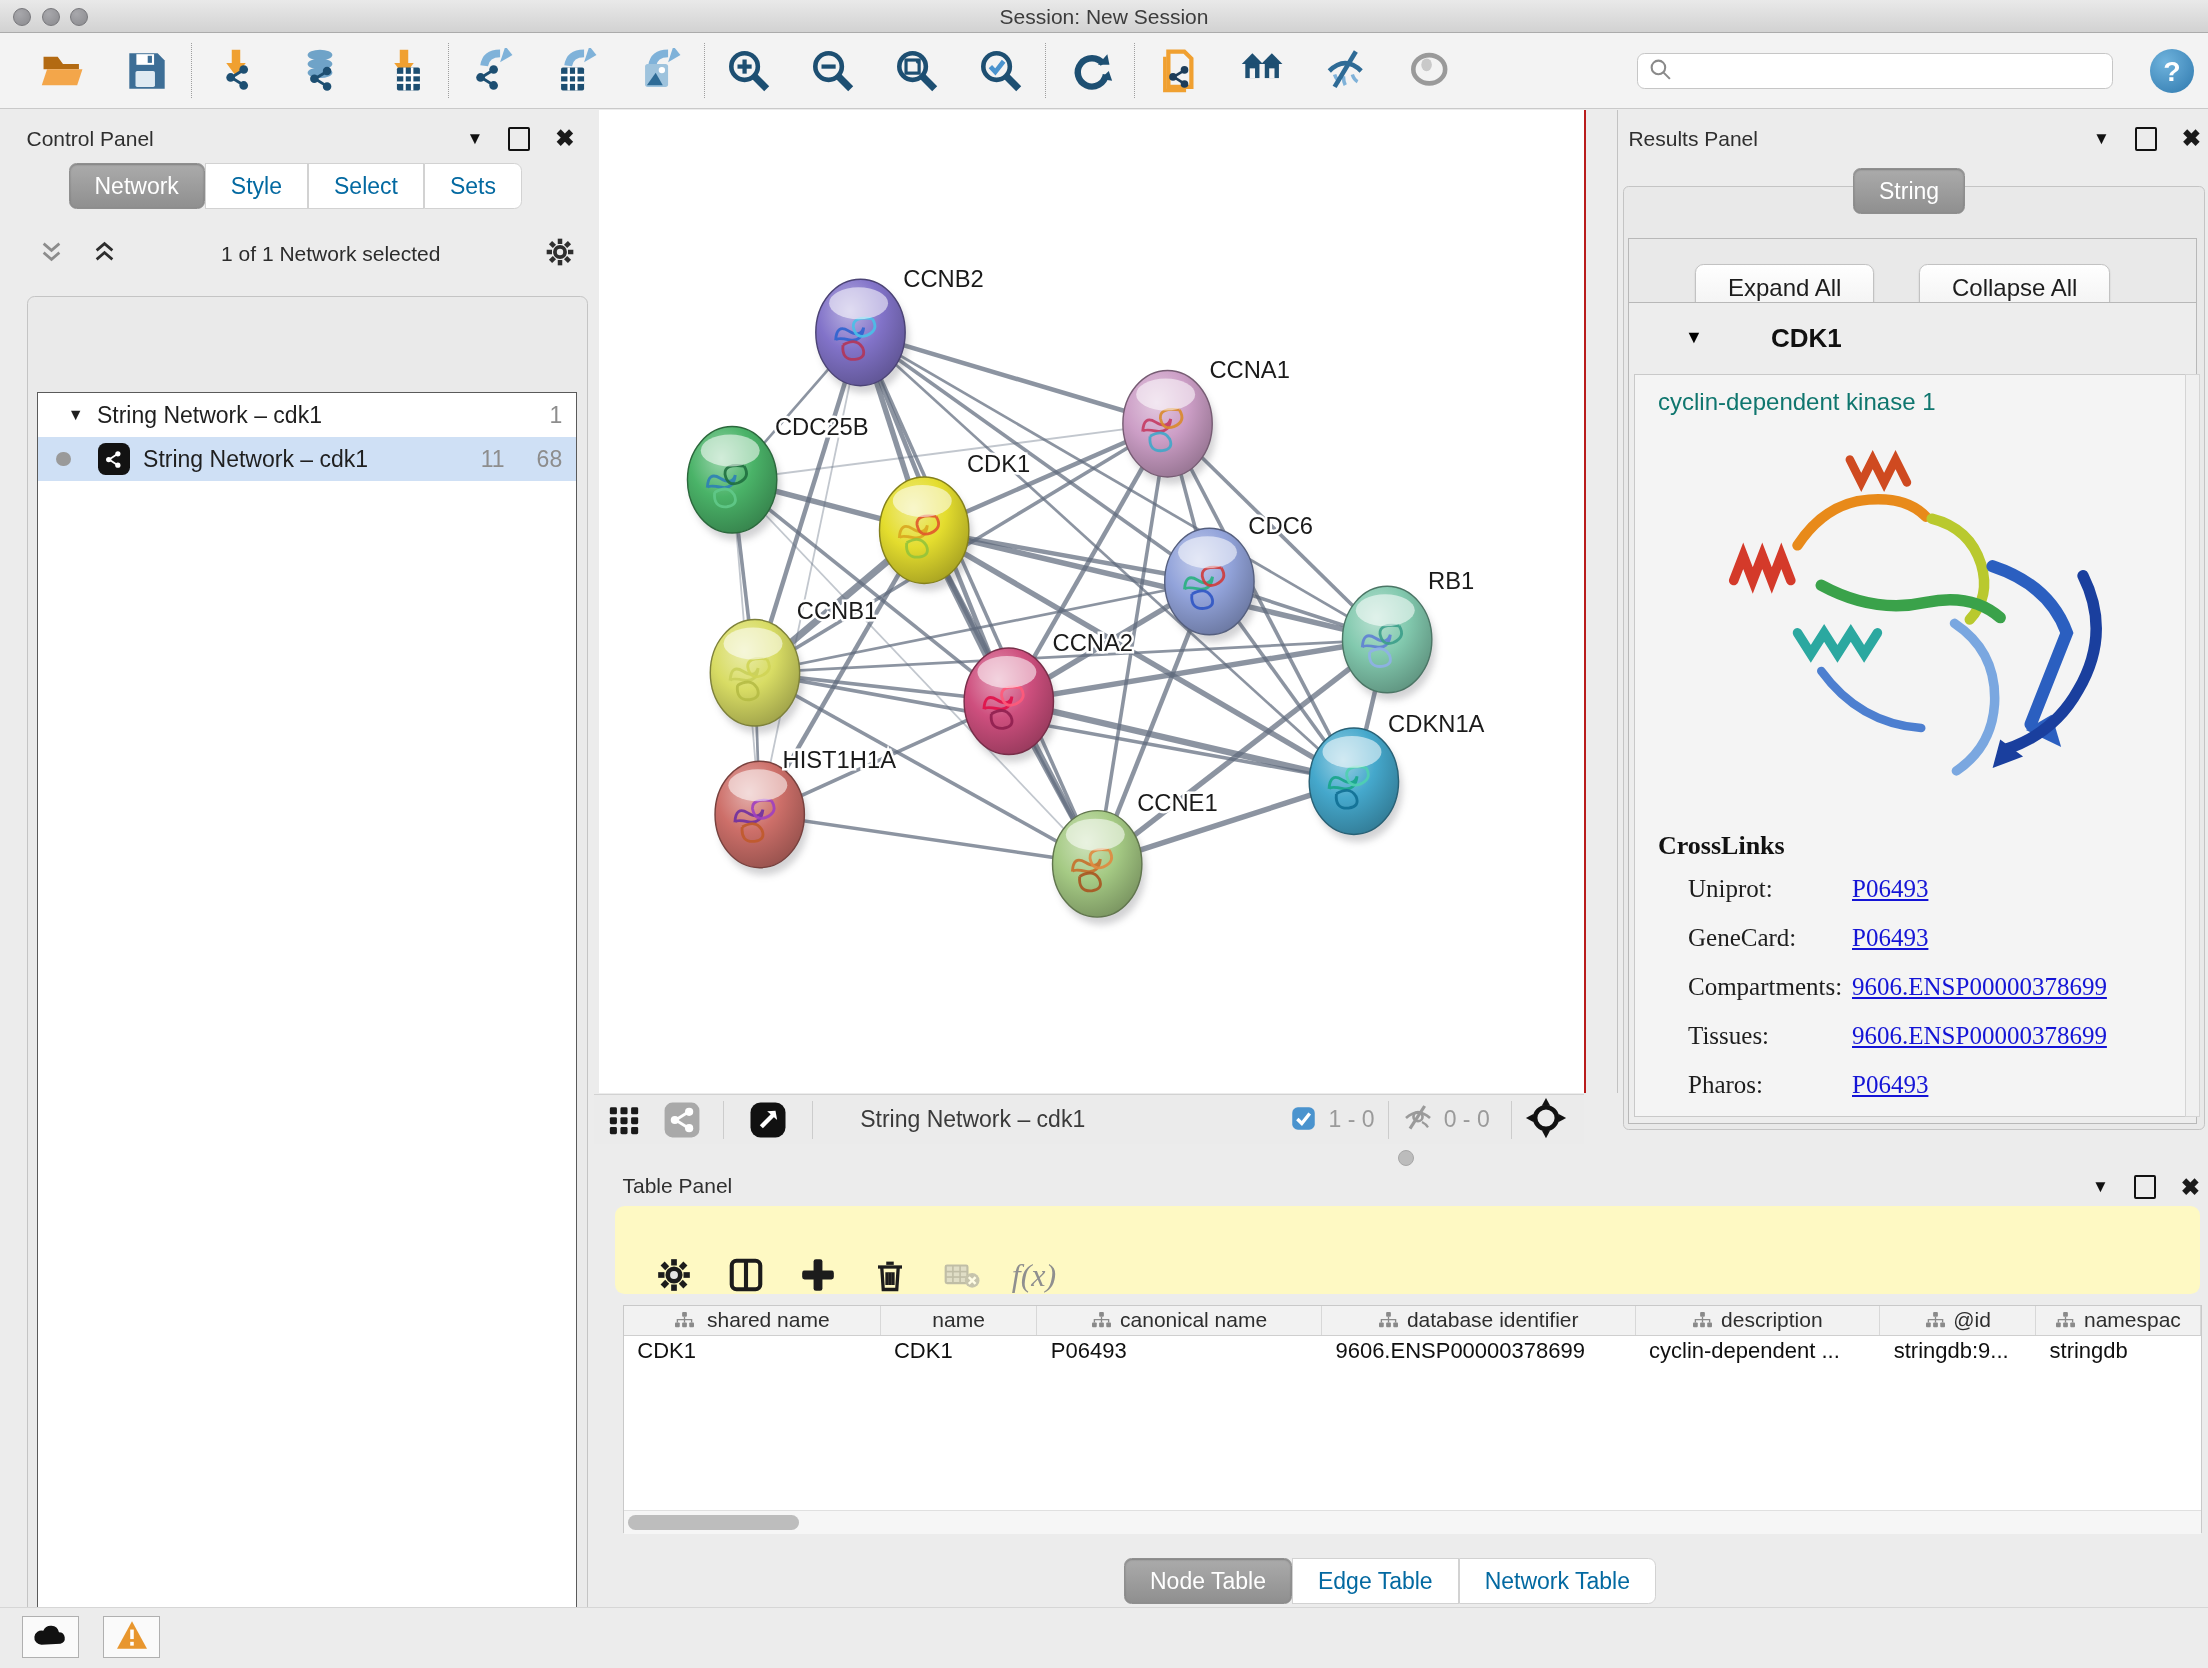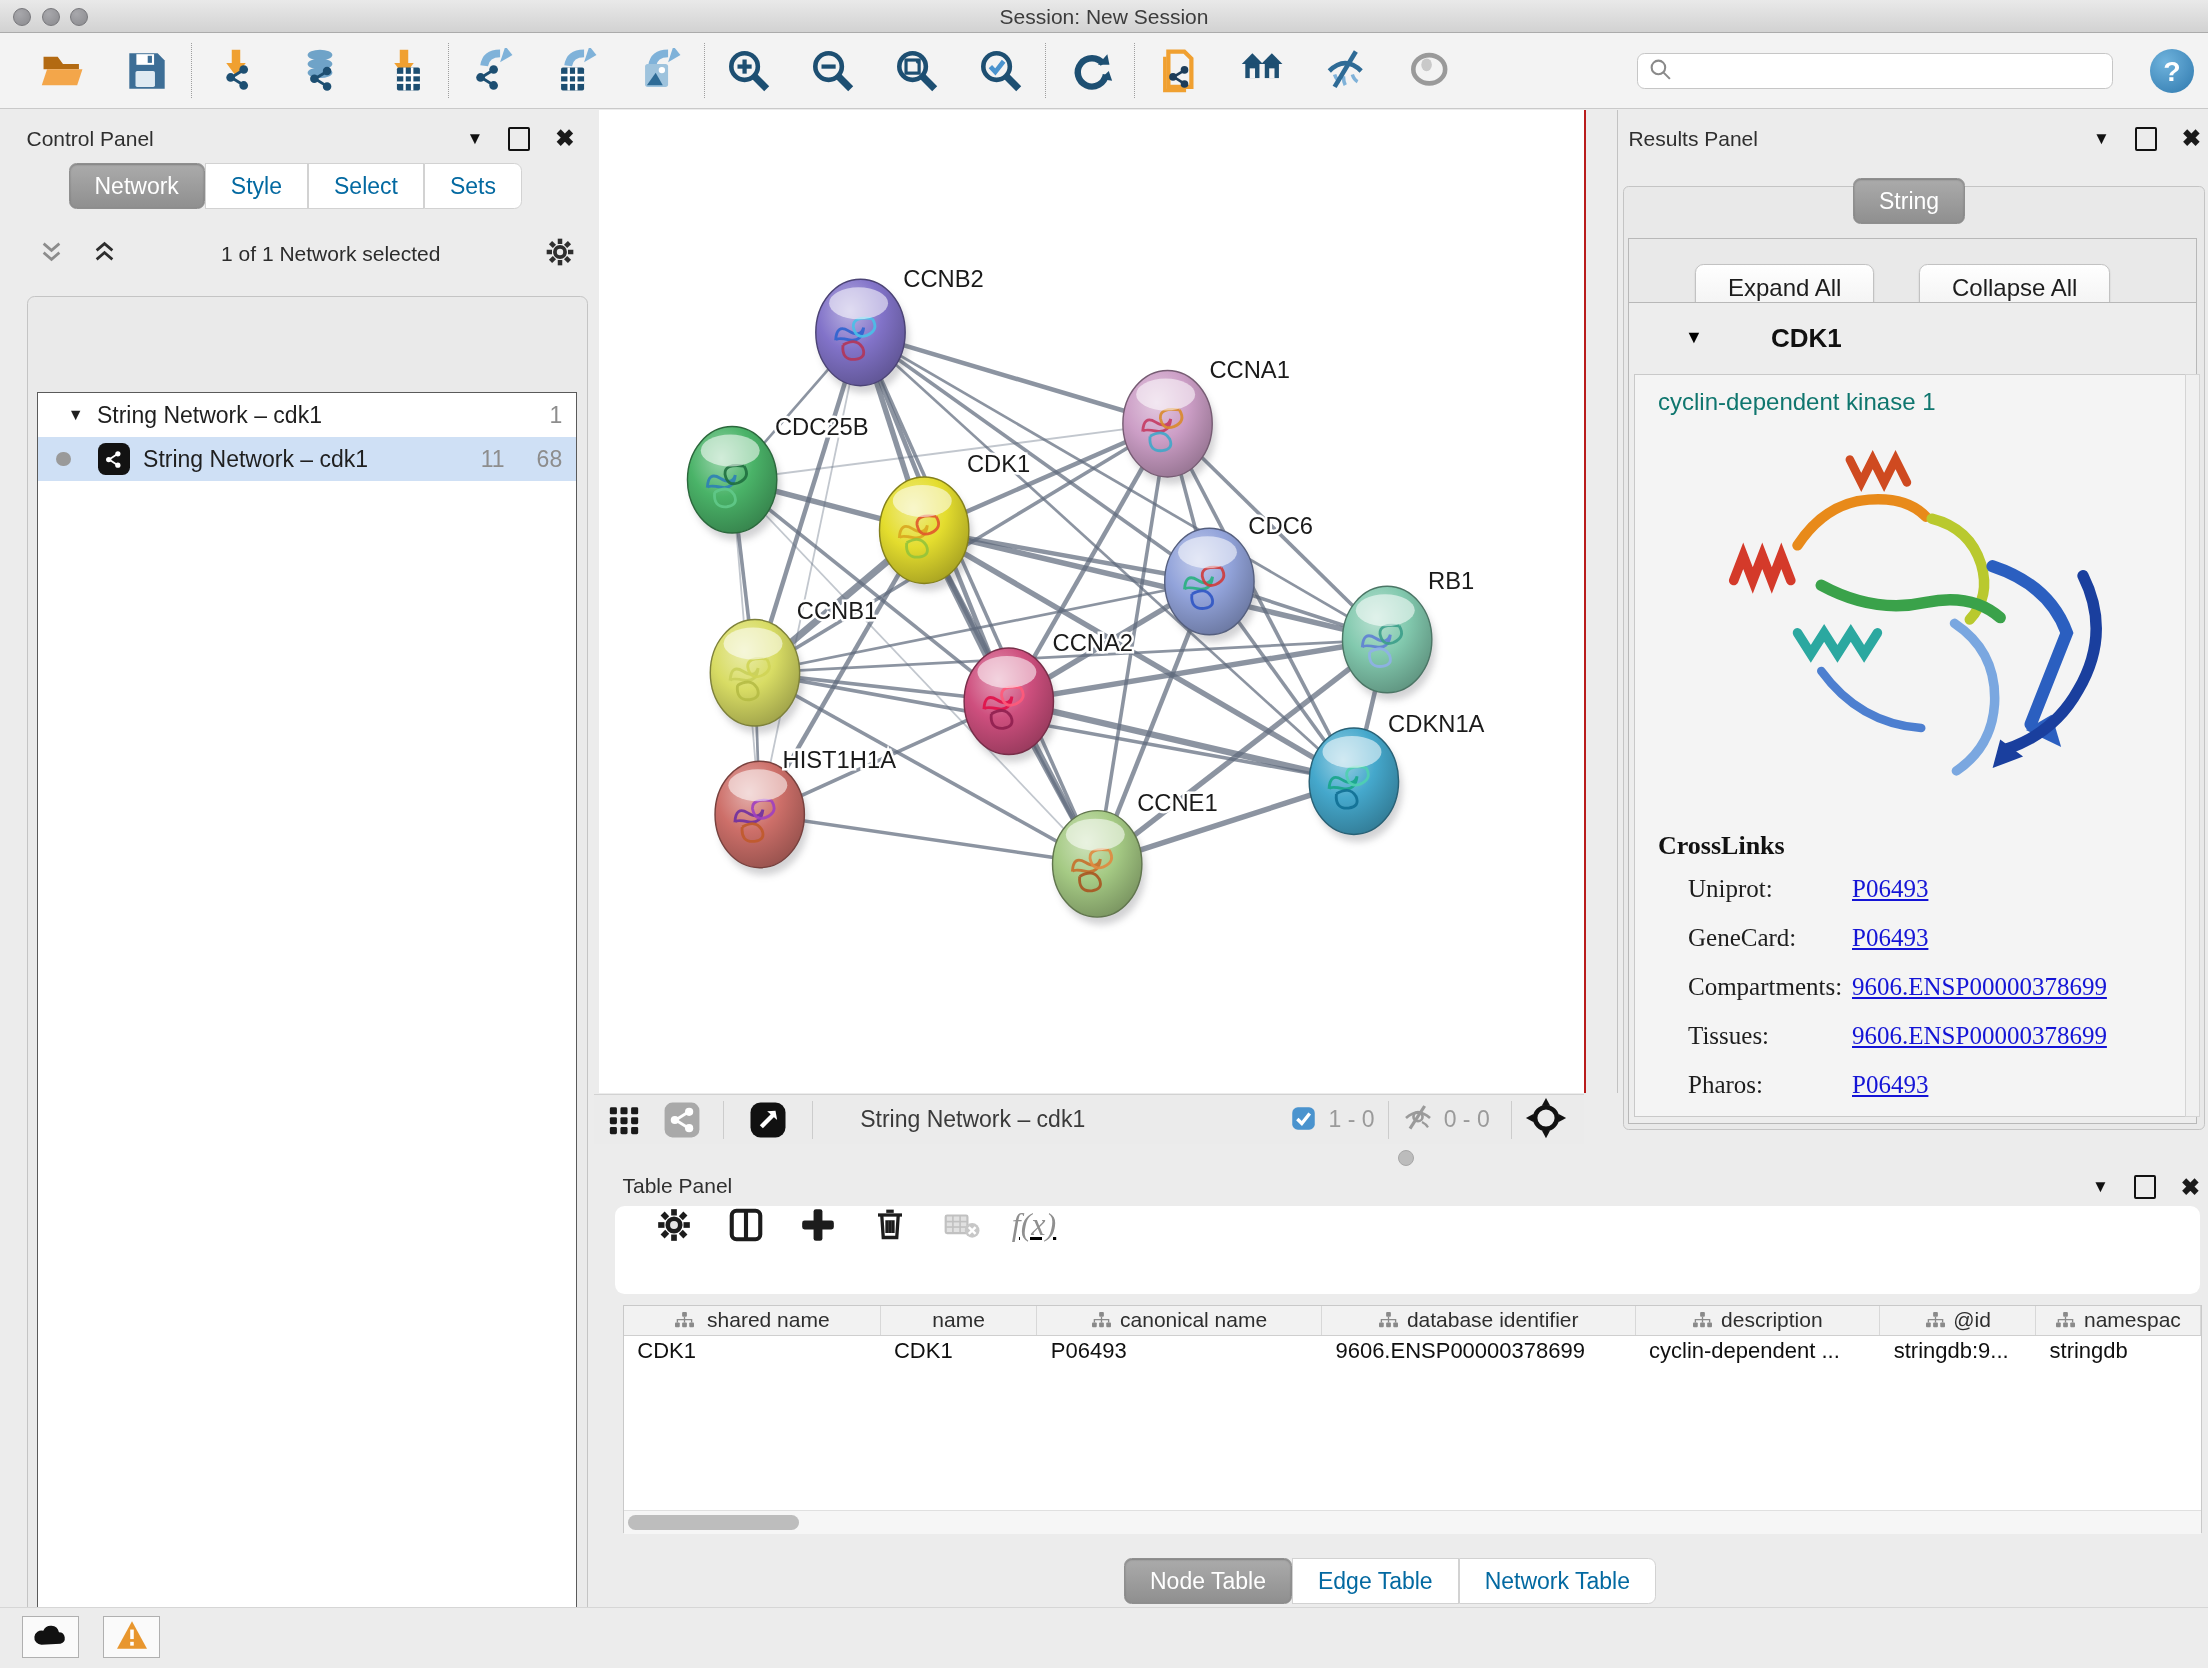--- a/index.html
+++ b/index.html
@@ -64,22 +64,22 @@
   .rp-entry-head{font-size:26px;font-weight:bold;color:#111;}
   .rp-inner{left:1634px;top:374px;width:550px;height:741px;background:#f4f4f4;border:1px solid #c9c9c9;}
   .rp-vscroll{left:2185px;top:374px;width:13.3px;height:741px;background:#f0f0f0;border:1px solid #d4d4d4;}
   .rp-desc{font-size:24px;color:#0f766e;}
   .serif{font-family:"Liberation Serif","DejaVu Serif",serif;}
   .xl-title{font-size:26px;font-weight:bold;color:#111;}
   .xl-row{display:flex;font-size:25px;height:49px;align-items:center;}
   .xl-label{width:164px;color:#1d1d1d;}
   .xl-link{color:#1414d6;text-decoration:underline;}
   
-  .tp-toolbar{left:615px;top:1206px;width:1585px;height:88px;background:#ffffff;border-radius:9.5px;
-    display:flex;align-items:flex-start;padding-left:23px;box-sizing:border-box;text-decoration:underline;}
+  .tp-toolbar{left:615px;top:1206px;width:1585px;height:88px;background:#fef9c3;border-radius:9.5px;
+    display:flex;align-items:flex-end;padding-left:23px;box-sizing:border-box;}
   .tp-icon{width:72px;display:flex;align-items:center;justify-content:center;}
   .table{left:623px;top:1305px;width:1579px;height:228px;background:#fff;border:1px solid #c9c9c9;box-sizing:border-box;}
   .thead{display:flex;height:28.5px;background:#f2f2f2;border-bottom:1px solid #cfcfcf;}
   .th{display:flex;align-items:center;justify-content:center;gap:7.6px;font-size:21px;color:#2e2e2e;
       border-right:1px solid #d8d8d8;box-sizing:border-box;overflow:hidden;white-space:nowrap;}
   .trow{display:flex;height:30px;background:#fff;}
   .td{font-size:22px;color:#101010;display:flex;align-items:center;padding-left:13.3px;box-sizing:border-box;overflow:hidden;white-space:nowrap;}
   .hscroll{left:624px;top:1510px;width:1577px;height:23px;background:#f6f6f6;border-top:1px solid #e0e0e0;}
   .hthumb{left:3.8px;top:3.8px;width:171px;height:15px;background:#bdbdbd;border-radius:7.6px;}
   
@@ -675,21 +675,21 @@
 
   <div class="abs" style="left:1617px;top:110px;width:592px;height:1037px;">
     <div class="abs panel-title" style="left:11.4px;top:17px;">Results Panel</div>
     <div class="abs panel-btns" style="left:476px;top:15px;">
       <span class="pb-tri">▼</span>
       <span class="pb-box"></span>
       <span class="pb-x">✖</span>
     </div>
   </div>
   <div class="abs rp-content"></div>
-  <div class="abs tab sel" style="left:1853px;top:178px;">String</div>
+  <div class="abs tab sel" style="left:1853px;top:168px;">String</div>
   <div class="abs rp-box1"></div>
   <div class="abs rp-btn" style="left:1695px;top:264px;">Expand All</div>
   <div class="abs rp-btn" style="left:1919px;top:264px;">Collapse All</div>
   <div class="abs rp-box2"></div>
   <span class="abs" style="left:1685px;top:327px;font-size:18px;">▼</span>
   <span class="abs rp-entry-head" style="left:1771px;top:323px;">CDK1</span>
   <div class="abs rp-inner"></div>
   <div class="abs rp-vscroll"></div>
   <span class="abs rp-desc" style="left:1658px;top:388px;">cyclin-dependent kinase 1</span>
 

